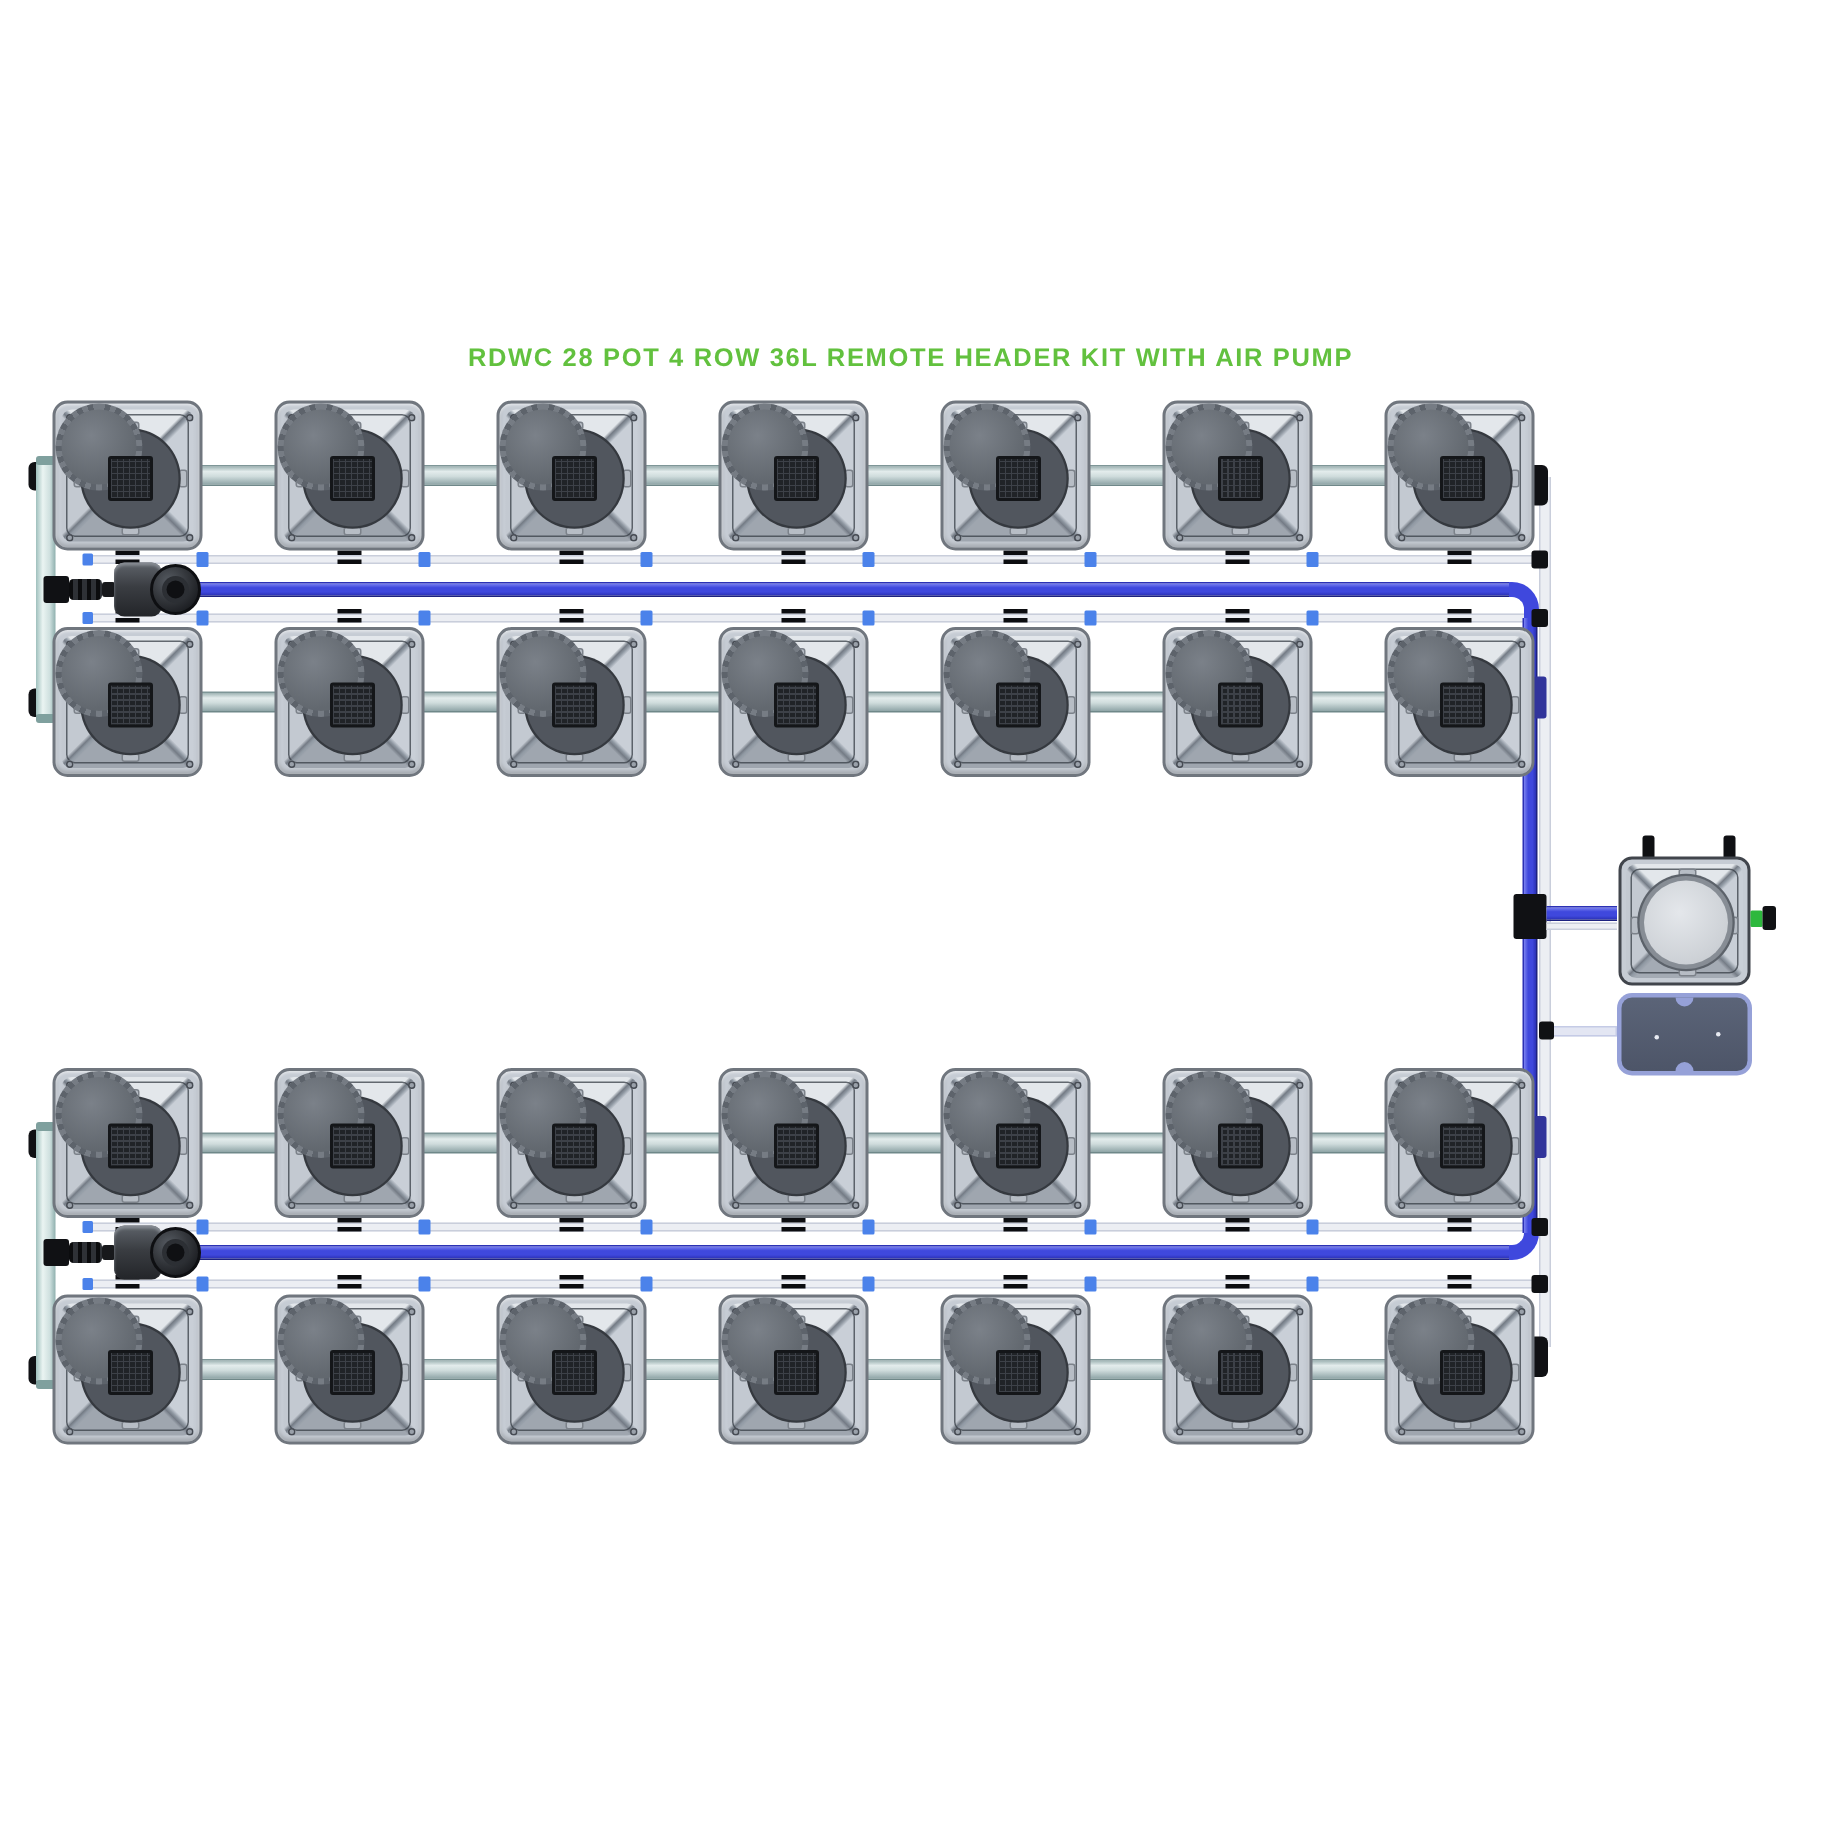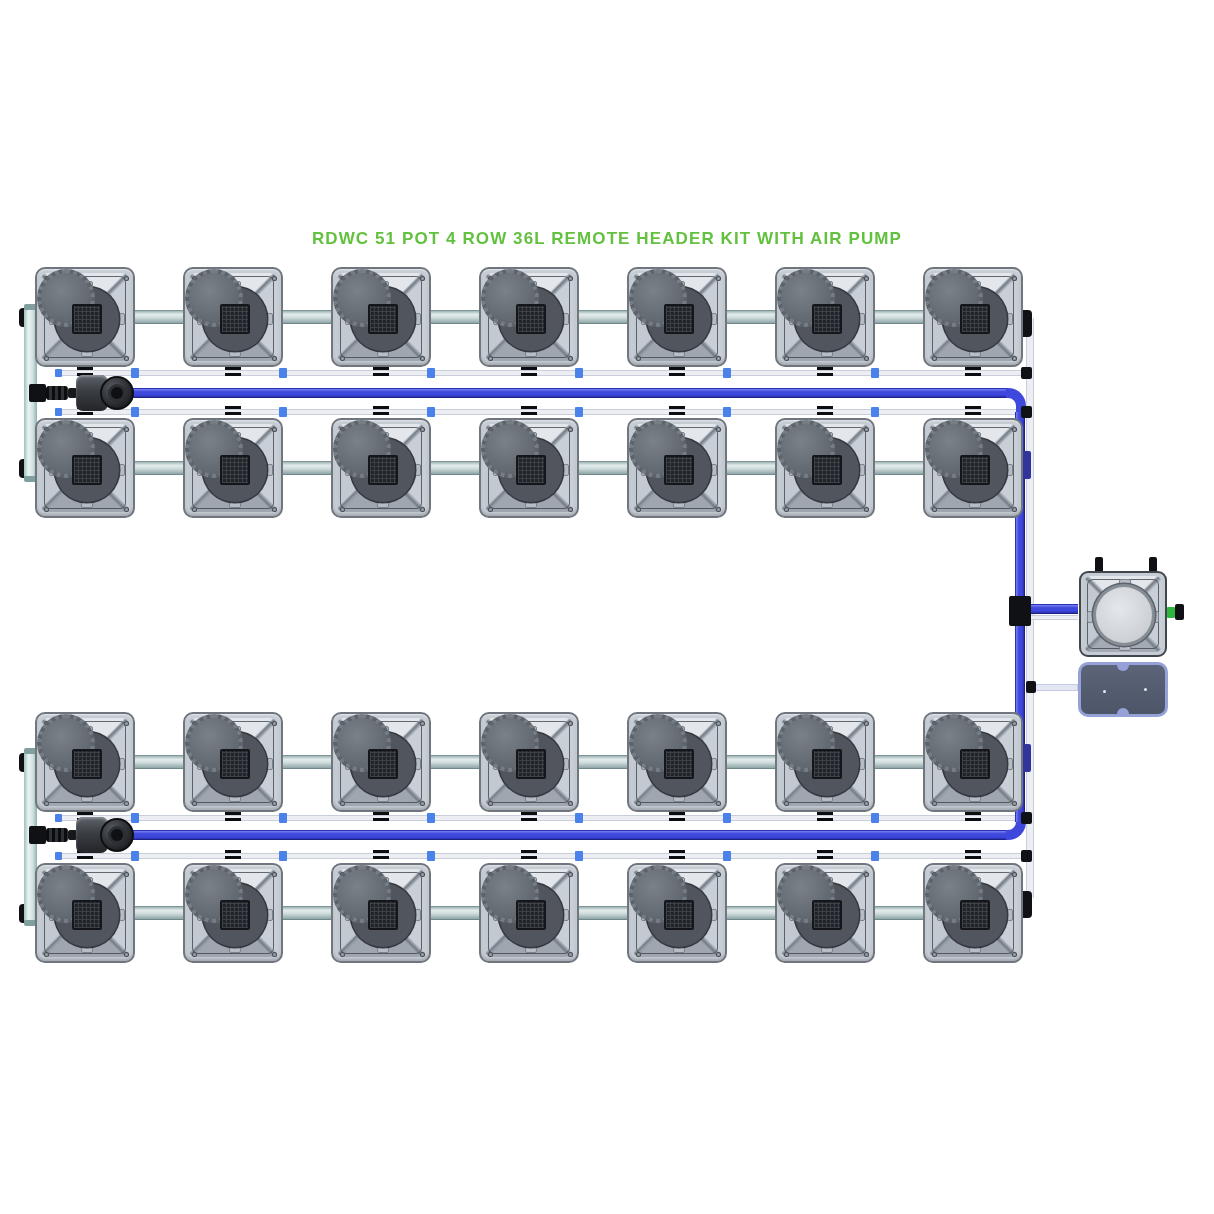--- a/index.html
+++ b/index.html
@@ -104,21 +104,21 @@
   .ap-notch { position:absolute; left:50%; transform:translateX(-50%); width:12px; height:6px;
     background:var(--air-pump-edge); }
   .ap-notch.top { top:0; border-radius:0 0 6px 6px; }
   .ap-notch.bot { bottom:0; border-radius:6px 6px 0 0; }
   .ap-dot { position:absolute; width:3px; height:3px; border-radius:50%; background:#e8ebf2; }
 </style>
 </head>
 <body>
 
 <div id="scene">
-  <div class="title" style="color: rgb(98, 193, 62);">RDWC 51 POT 4 ROW 36L REMOTE HEADER KIT WITH AIR PUMP</div>
+  <div class="title" style="color: rgb(98, 193, 62);">RDWC 28 POT 4 ROW 36L REMOTE HEADER KIT WITH AIR PUMP</div>
   <div id="pipes">
       <div class="pipe-grey" style="left: 133px; top: 310px; width: 52px;"></div>
       <div class="pipe-grey" style="left: 281px; top: 310px; width: 52px;"></div>
       <div class="pipe-grey" style="left: 429px; top: 310px; width: 52px;"></div>
       <div class="pipe-grey" style="left: 577px; top: 310px; width: 52px;"></div>
       <div class="pipe-grey" style="left: 725px; top: 310px; width: 52px;"></div>
       <div class="pipe-grey" style="left: 873px; top: 310px; width: 52px;"></div>
       <div class="blk-round" style="left: 19px; top: 308px; width: 16px; height: 19px;"></div>
       <div class="pipe-grey" style="left: 133px; top: 461px; width: 52px;"></div>
       <div class="pipe-grey" style="left: 281px; top: 461px; width: 52px;"></div>

